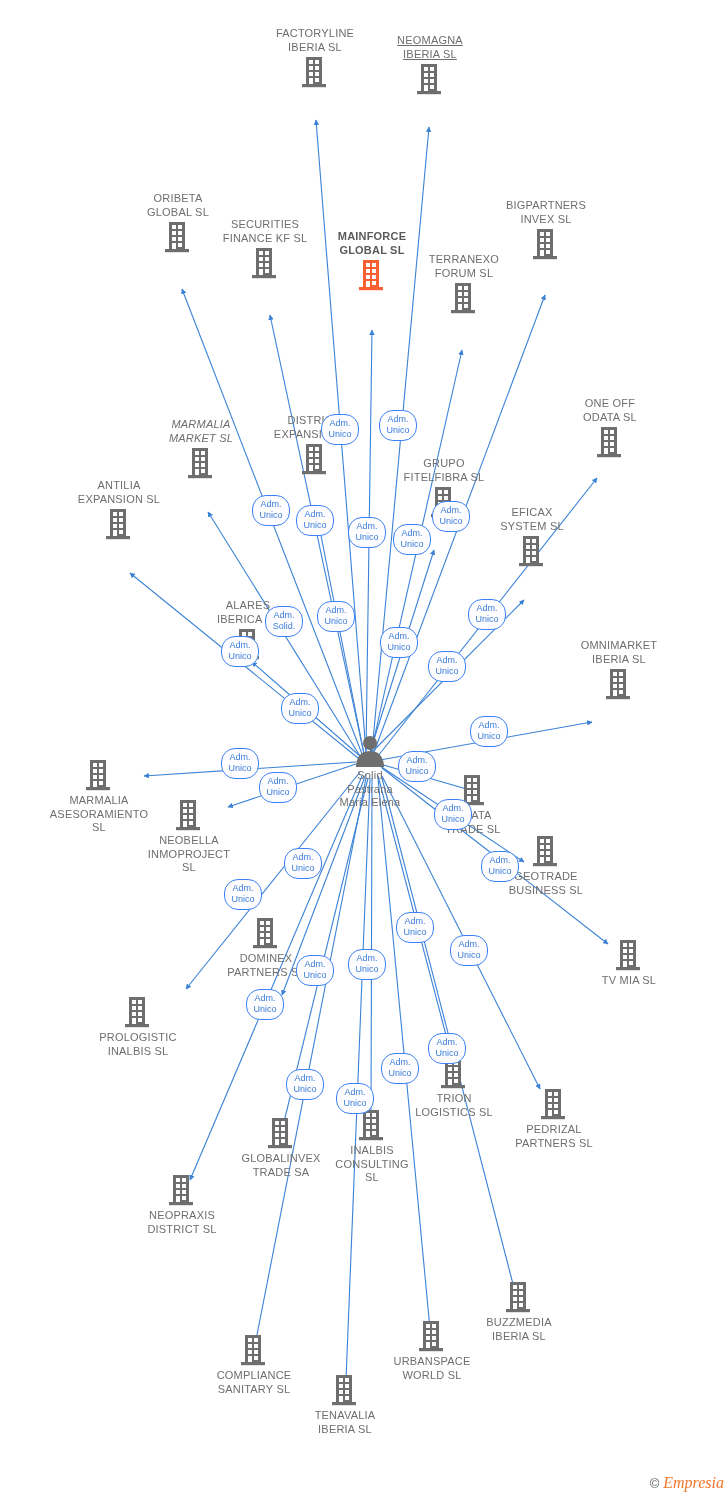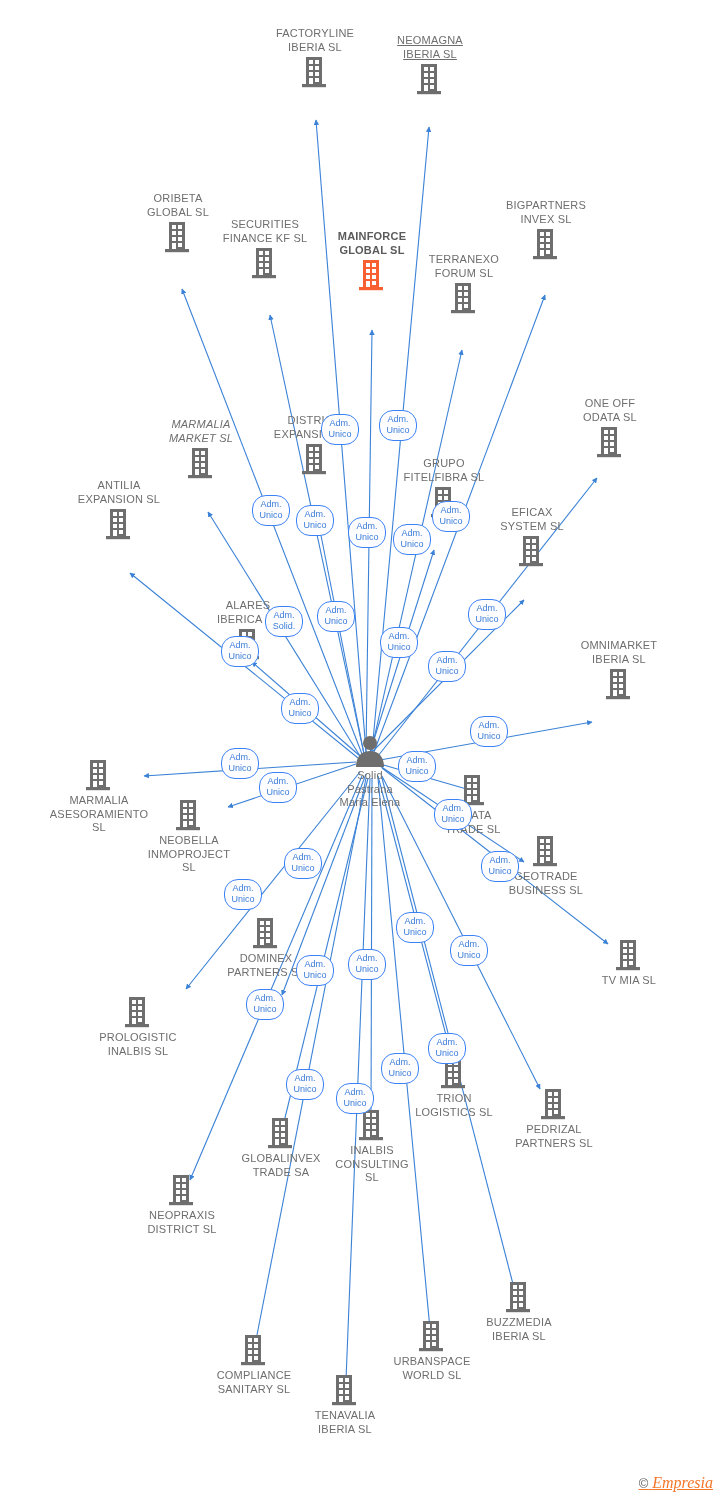--- a/index.html
+++ b/index.html
@@ -60,27 +60,26 @@
     border: 1px solid #3b82f6;
     border-radius: 14px;
     color: #3b7dd8;
     font-size: 9px;
     line-height: 11px;
     text-align: center;
     white-space: pre-line;
   }
   .watermark {
     position: absolute;
-    right: 15px;
+    right: 4px;
     bottom: 8px;
     font-size: 16px;
     color: #f4762a;
     font-family: "Liberation Serif", serif;
     font-style: italic;
-    text-decoration: underline;
   }
   .watermark .c {
     color: #58595b;
     font-style: normal;
     font-size: 13px;
     font-family: "Liberation Sans", sans-serif;
   }
 </style>
 </head>
 <body>

